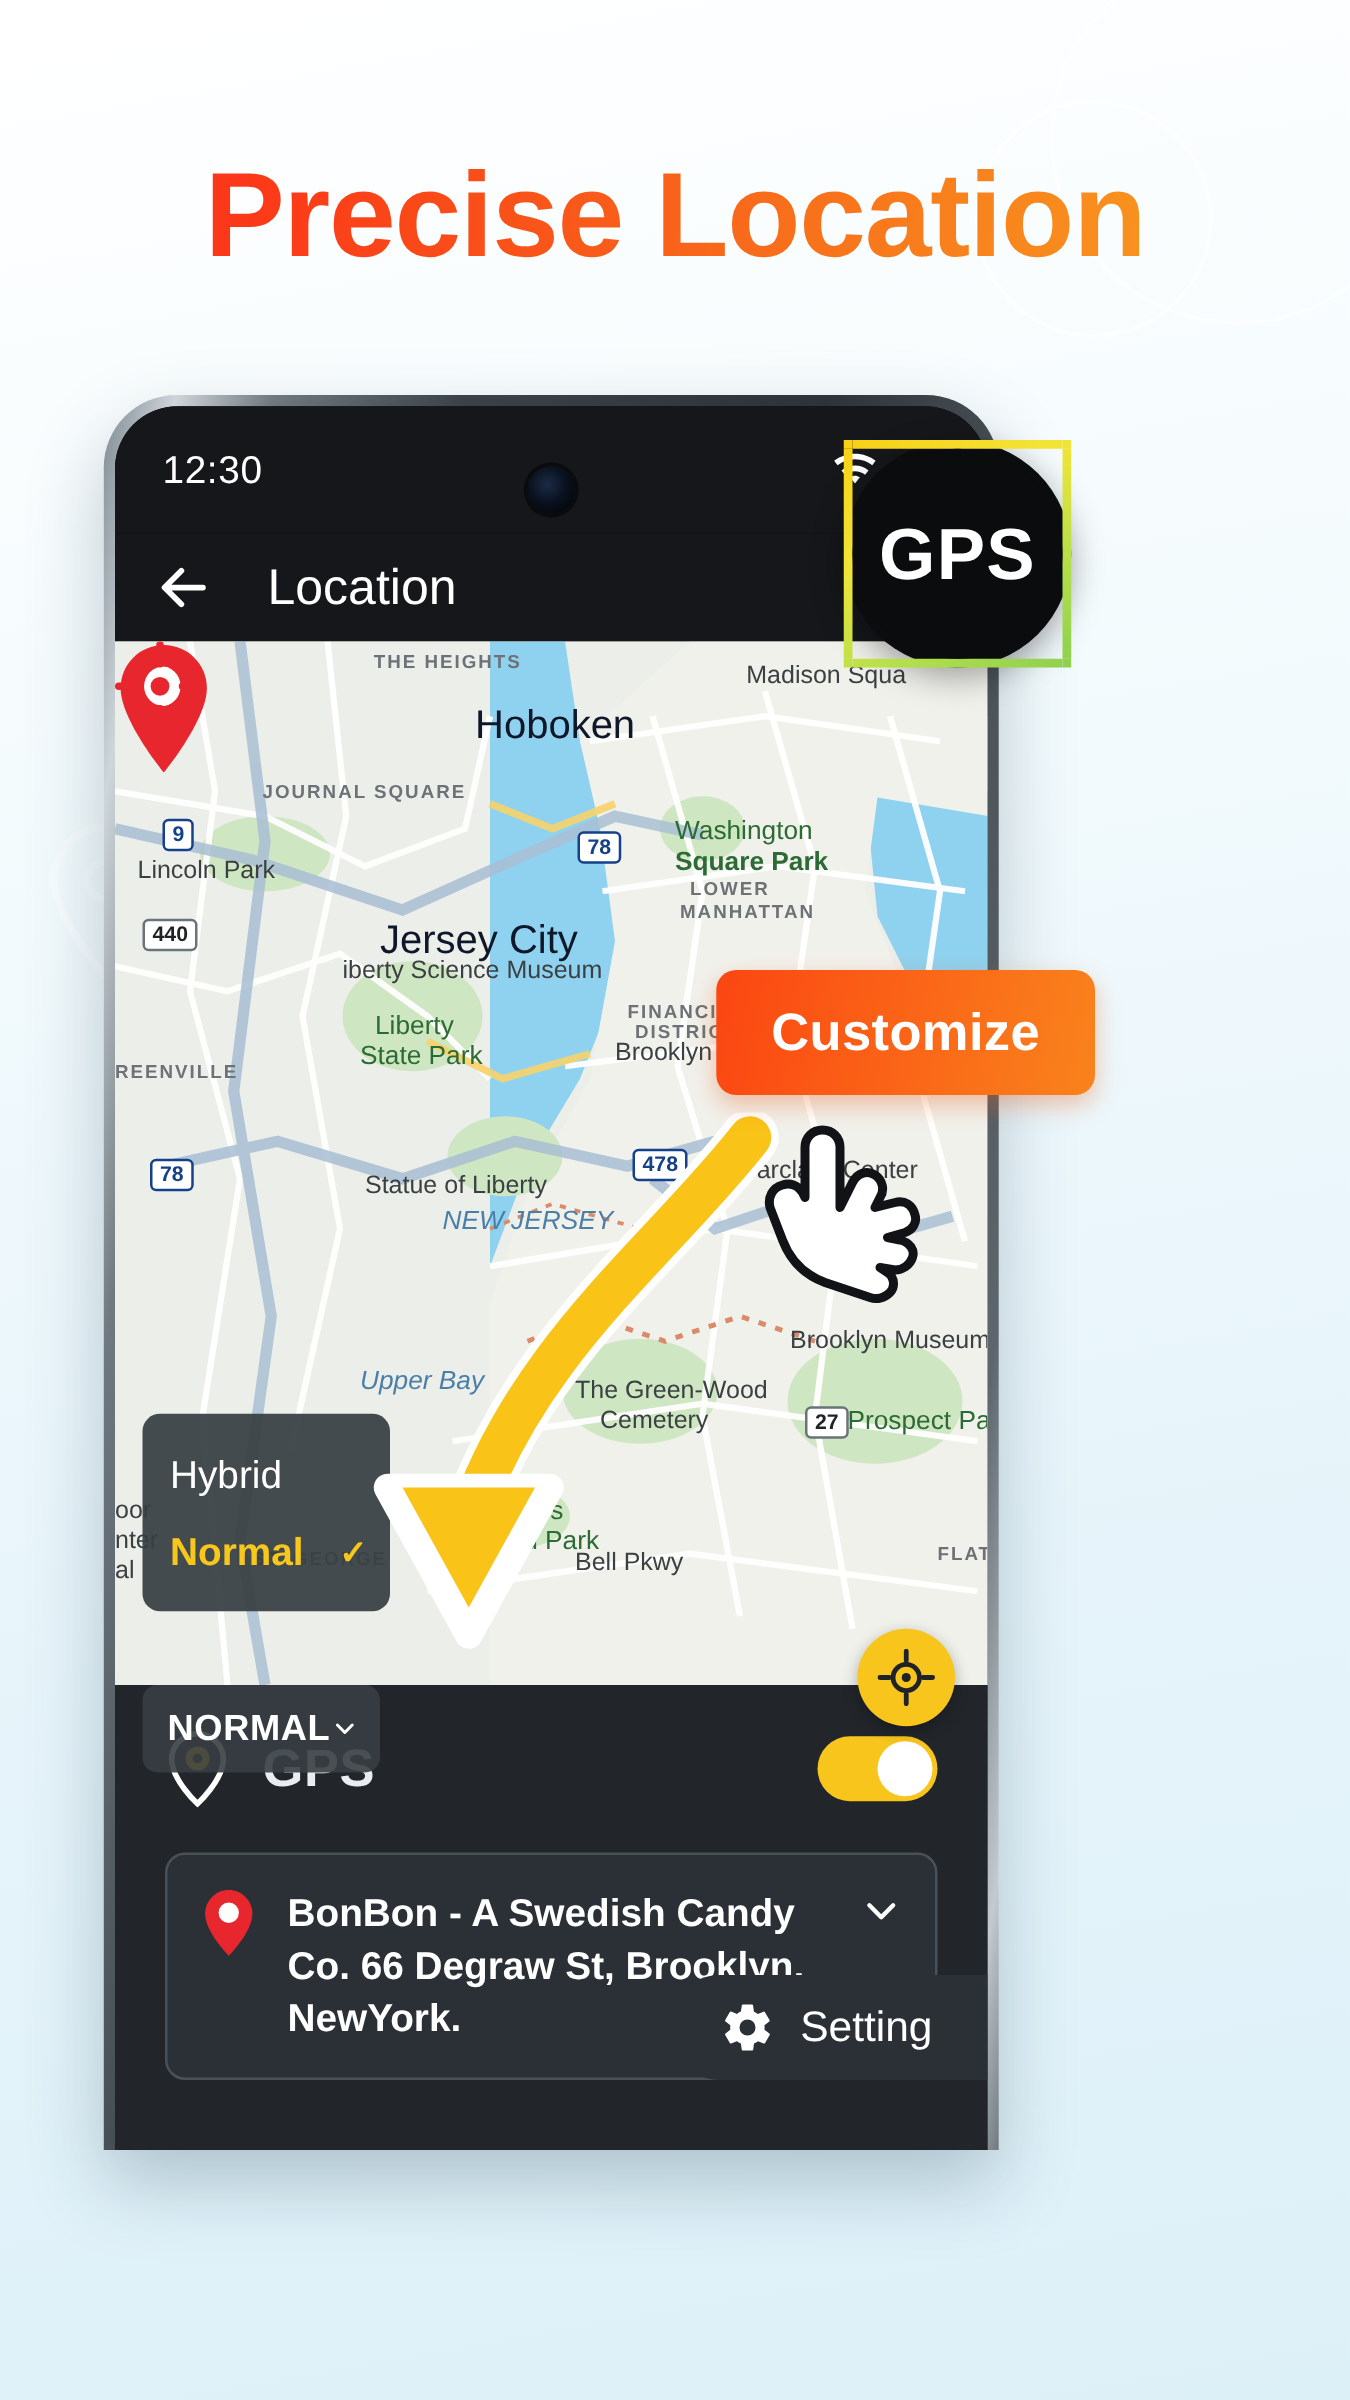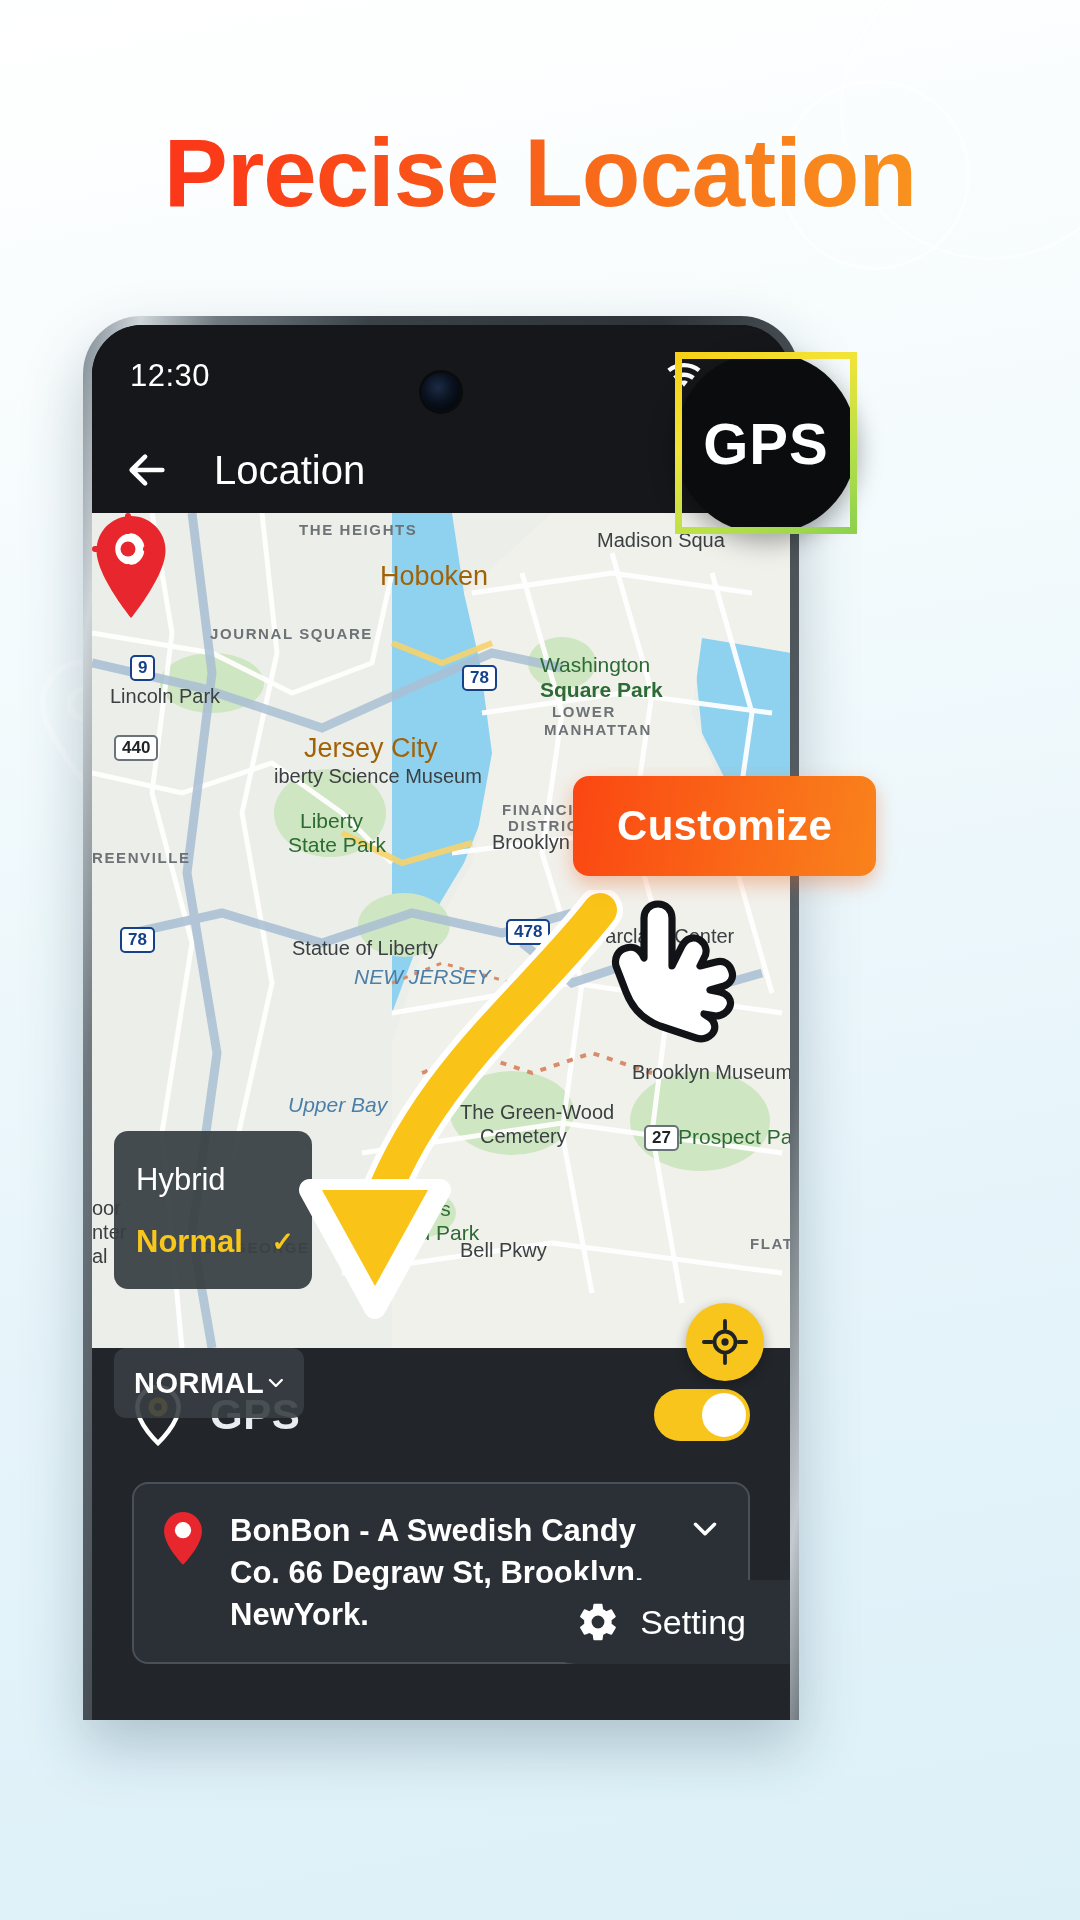--- a/index.html
+++ b/index.html
@@ -109,21 +109,21 @@
 
   
   .mlbl {
     position: absolute;
     color: #3b4043;
     font-size: 21px;
     white-space: nowrap;
     pointer-events: none;
   }
   .mlbl.cap { font-size: 15px; letter-spacing: 1.6px; color: #6c7276; font-weight: bold; }
-  .mlbl.big { font-size: 27px; color: #a16207; }
+  .mlbl.big { font-size: 32px; color: #0f172a; }
   .mlbl.park { color: #2c6b33; }
   .mlbl.water { color: #4b7fa8; font-style: italic; }
   .mlbl.poi { color: #3b4043; font-size: 20px; }
 
   .shield {
     position: absolute;
     background: #fff;
     border: 2px solid #6a737a;
     border-radius: 5px;
     color: #1f2326; font-size: 17px; font-weight: bold;

